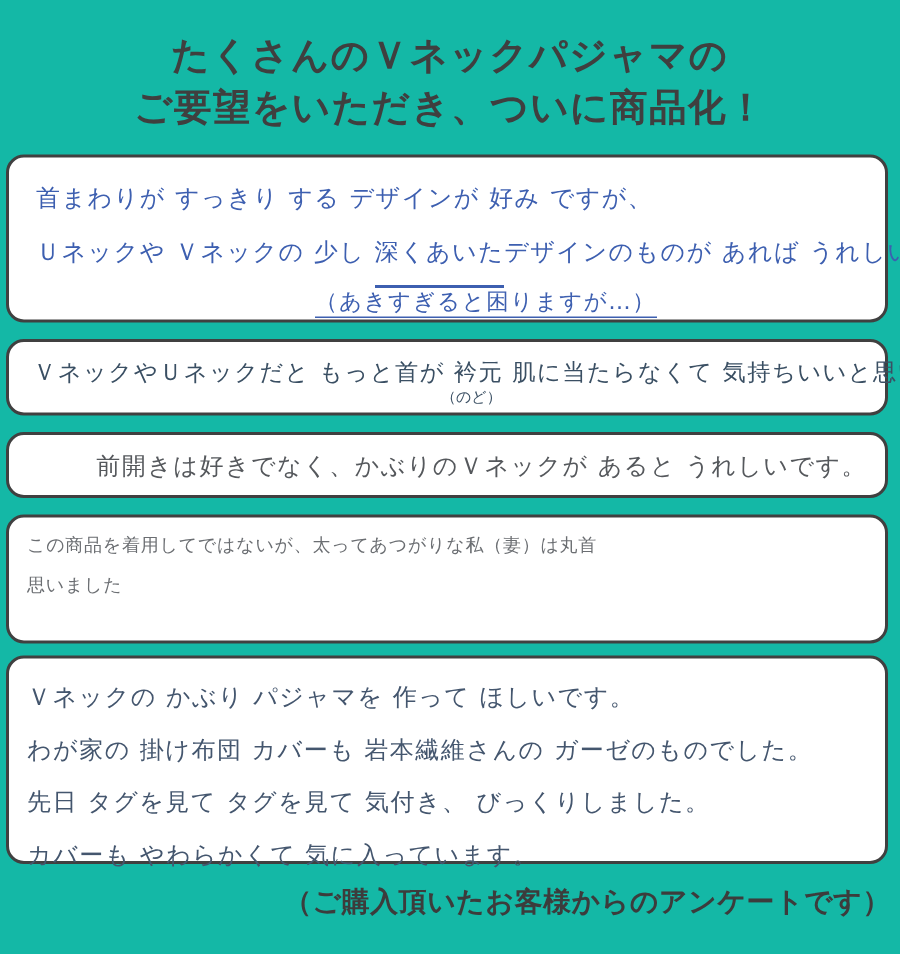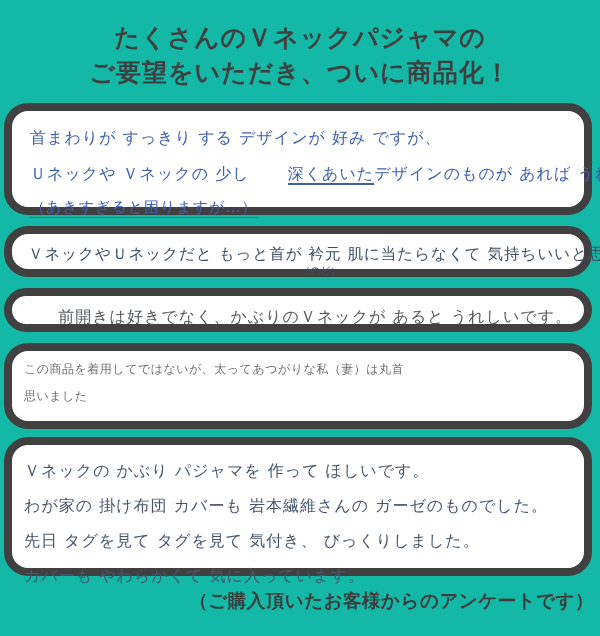--- a/index.html
+++ b/index.html
@@ -29,44 +29,44 @@
     font-size: 25px;
     line-height: 35px;
     letter-spacing: 1px;
     color: #3f3f3f;
   }
   .title .t-line { display: block; }
   .box {
     position: absolute;
     left: 4px;
     width: 588px;
-    border: 8px solid #404040;
-    border-radius: 24px;
+    border: 2px solid #404040;
+    border-radius: 12px;
     box-sizing: border-box;
     background: #ffffff;
   }
   .box1 { top: 103px; height: 112px; }
   .box2 { top: 226px; height: 51px; }
   .box3 { top: 288px; height: 44px; }
   .box4 { top: 343px; height: 86px; }
   .box5 { top: 437px; height: 139px; }
   .hw {
     margin: 0;
     font-family: "DejaVu Sans", sans-serif;
     letter-spacing: 1px;
     white-space: nowrap;
   }
   .box1 .inner { padding: 9px 14px 0 18px; color: #3d5fb0; }
   .box1 .hw { font-size: 16px; line-height: 36px; }
   .box1 .u {
     border-bottom: 2px solid #3d5fb0;
-    padding-bottom: 0;
-    margin-left: 32px;
+    padding-bottom: 13px;
   }
   .box1 .l3 {
+    margin-left: 186px;
     line-height: 30px;
     font-size: 15px;
   }
   .box1 .l3 .u2 {
     border-bottom: 1.5px solid #3d5fb0;
     padding-bottom: 1px;
   }
   .box2 .inner { padding: 8px 12px 0 16px; color: #3a4f63; position: relative; }
   .box2 .hw { font-size: 15.5px; line-height: 24px; }
   .box2 .anno {

